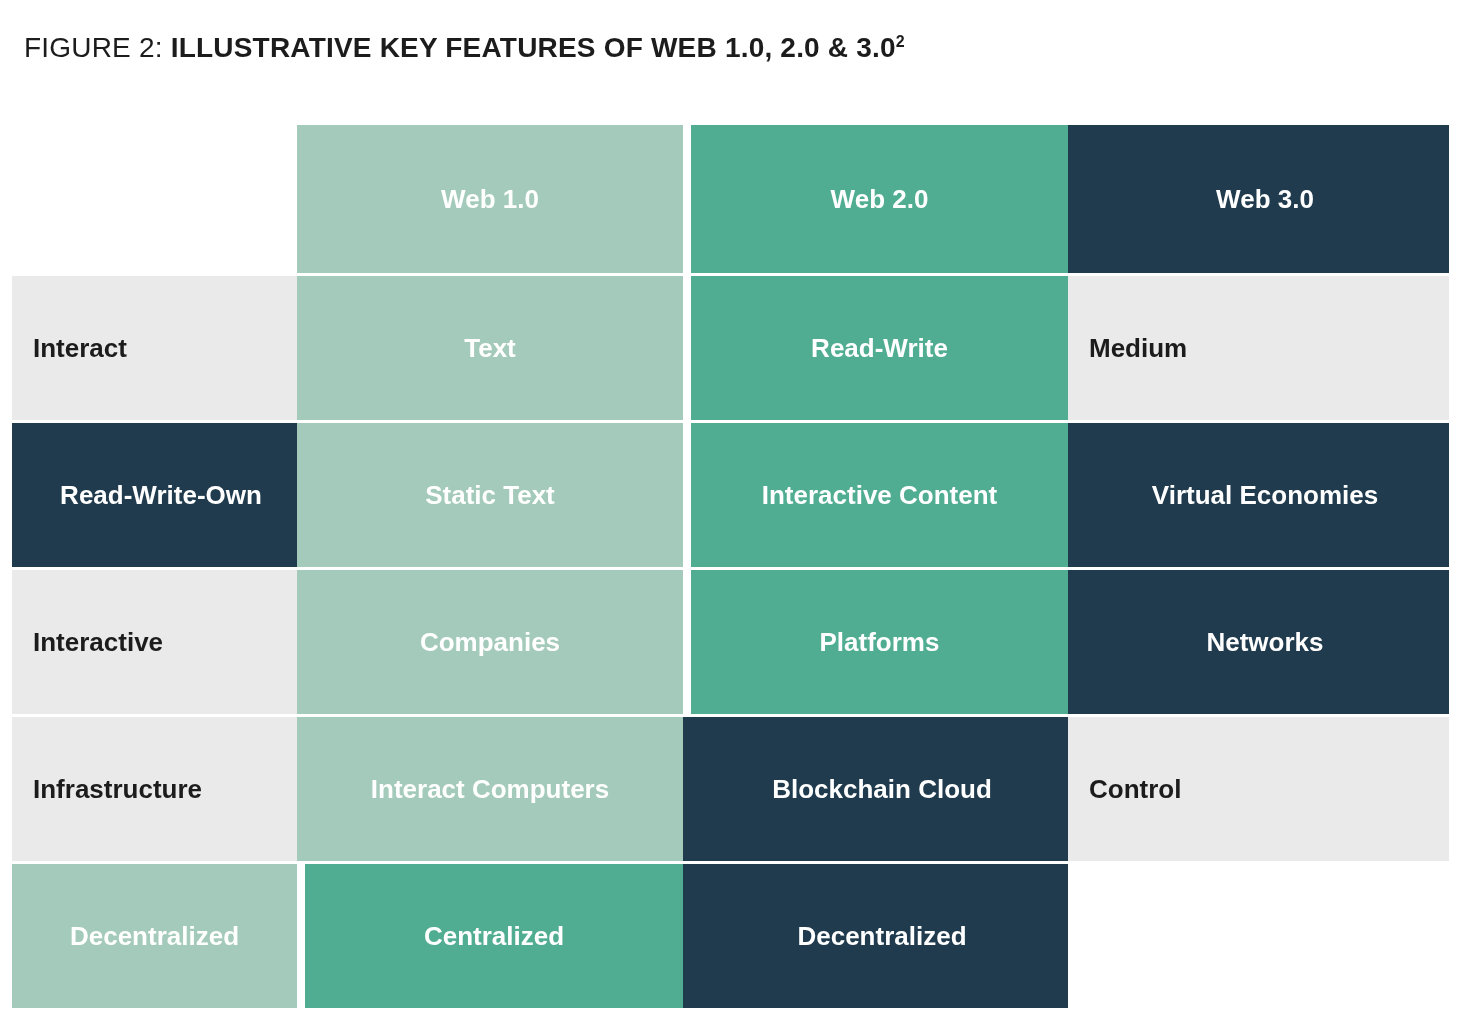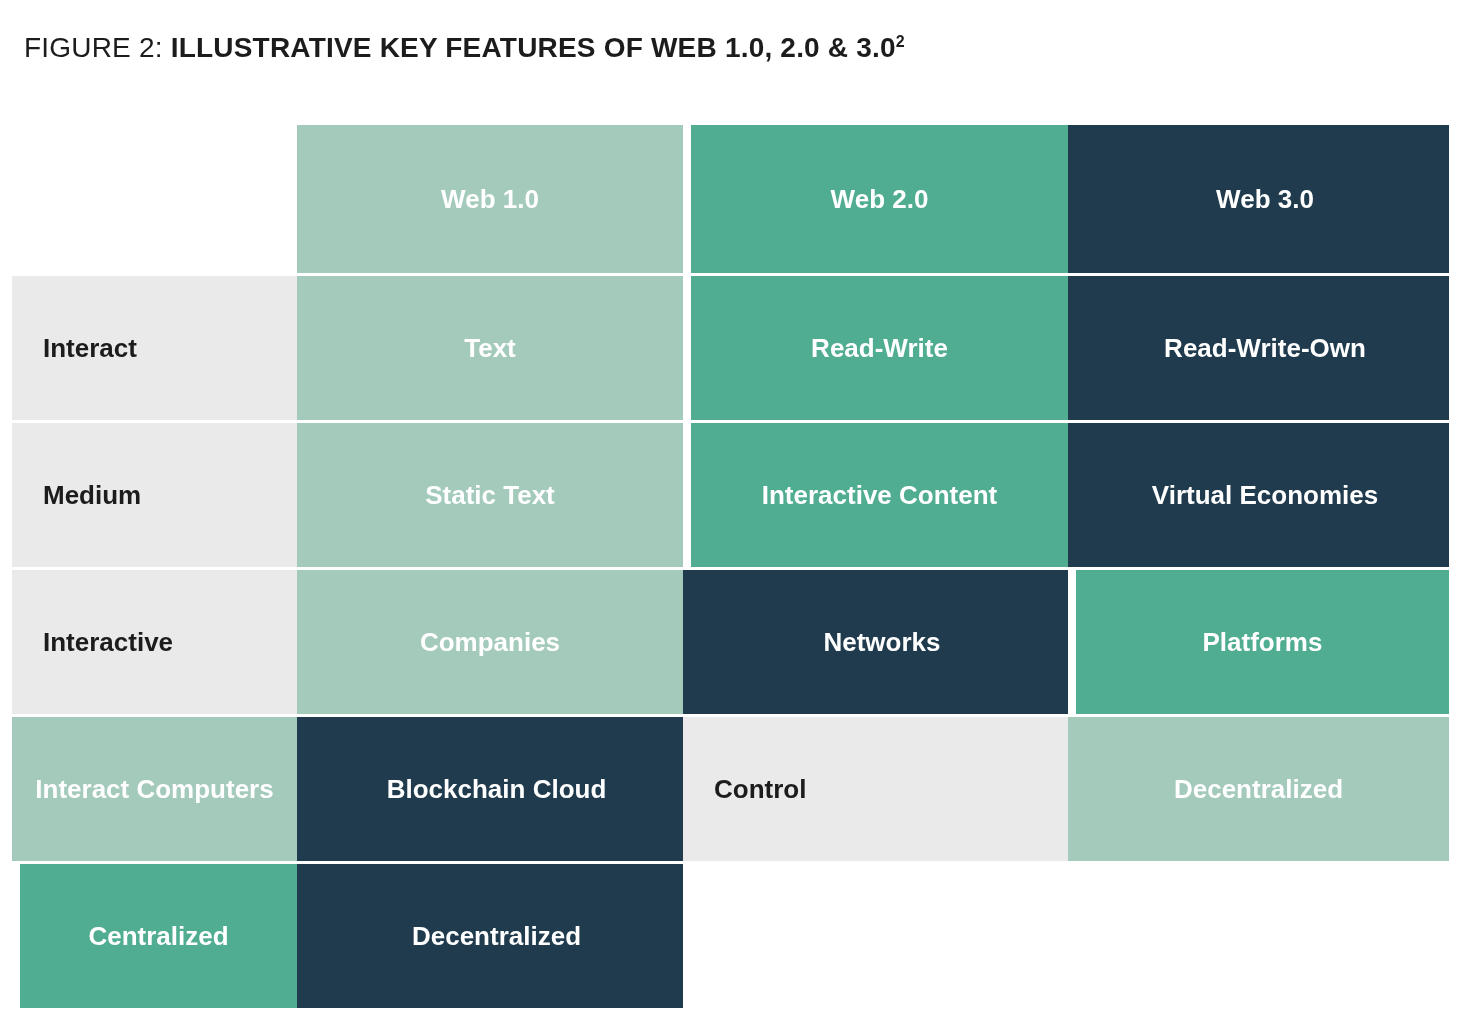--- a/index.html
+++ b/index.html
@@ -56,53 +56,54 @@
     box-sizing: border-box;
   }
   .corner { background: transparent; }
   .c1 { background: var(--web1, #a4cabb); }
   .c2 { background: var(--web2, #50ad92); margin-left: 8px; }
   .c3 { background: var(--web3, #1f3b4d); padding-left: 13px; }
   .label-cell {
     background: var(--label_bg, #e9eae9);
     color: var(--heading_text, #1c1c1c);
     justify-content: flex-start;
-    padding-left: 31px;
+    padding-left: 21px;
   }
   .rt { border-top: 3px solid var(--divider, #ffffff); }
 </style>
 </head>
 <body>
 
 <div class="page">
 
   <h1 class="title"><span>FIGURE 2: </span><span class="main">ILLUSTRATIVE KEY FEATURES OF WEB 1.0, 2.0 &amp; 3.0</span><sup>2</sup></h1>
 
   <div class="grid">
 
     <div class="cell corner"></div>
     <div class="cell c1">Web 1.0</div>
     <div class="cell c2">Web 2.0</div>
     <div class="cell c3">Web 3.0</div>
 
     <div class="cell label-cell rt">Interact</div>
     <div class="cell c1 rt">Text</div>
     <div class="cell c2 rt">Read-Write</div>
+    <div class="cell label-cell rt">Medium</div>
+
     <div class="cell c3 rt">Read-Write-Own</div>
-
-    <div class="cell label-cell rt">Medium</div>
     <div class="cell c1 rt">Static Text</div>
     <div class="cell c2 rt">Interactive Content</div>
     <div class="cell c3 rt">Virtual Economies</div>
 
     <div class="cell label-cell rt">Interactive</div>
     <div class="cell c1 rt">Companies</div>
+    <div class="cell c2 rt">Platforms</div>
     <div class="cell c3 rt">Networks</div>
-    <div class="cell c2 rt">Platforms</div>
 
+    <div class="cell label-cell rt">Infrastructure</div>
     <div class="cell c1 rt">Interact Computers</div>
     <div class="cell c3 rt">Blockchain Cloud</div>
 
     <div class="cell label-cell rt">Control</div>
     <div class="cell c1 rt">Decentralized</div>
     <div class="cell c2 rt">Centralized</div>
     <div class="cell c3 rt">Decentralized</div>
 
   </div>
 </div>

